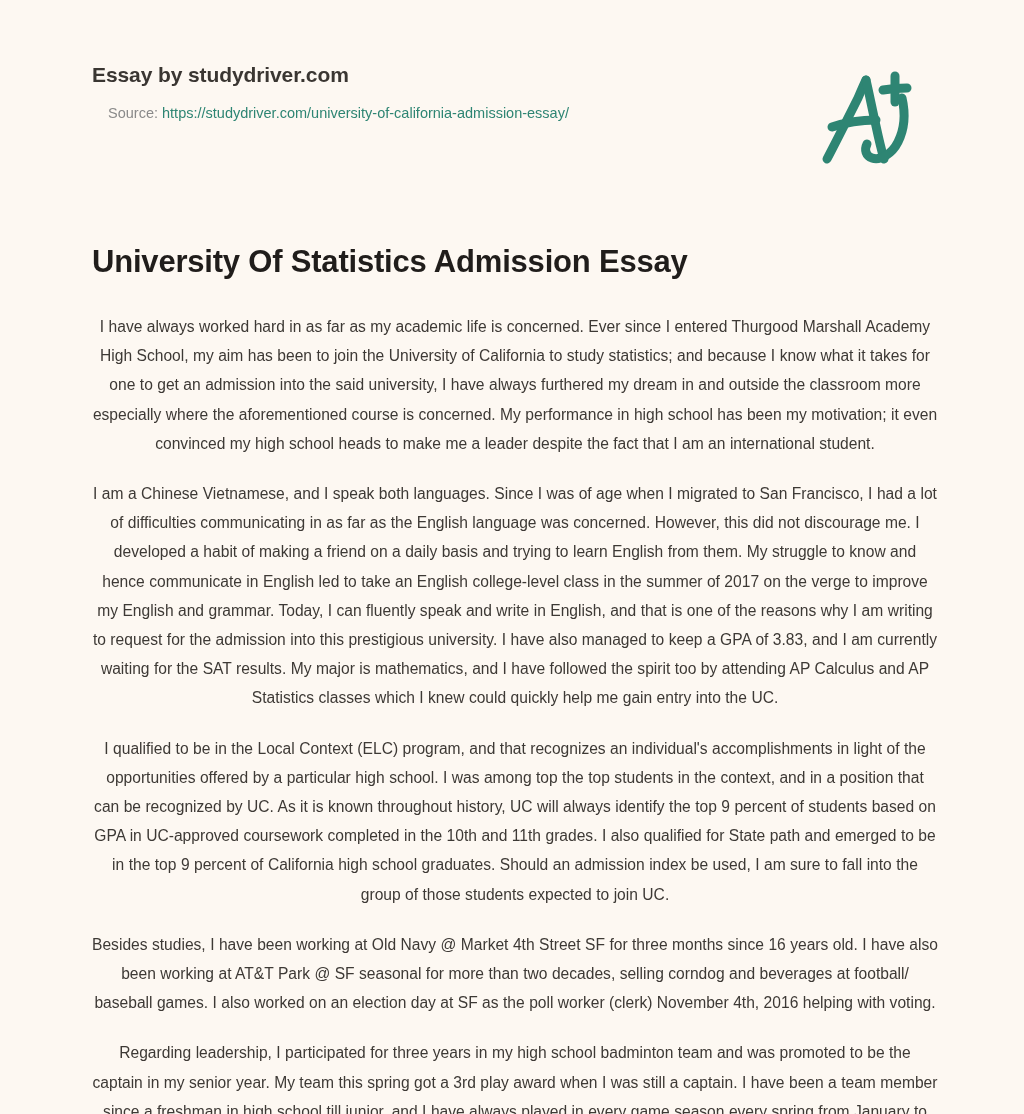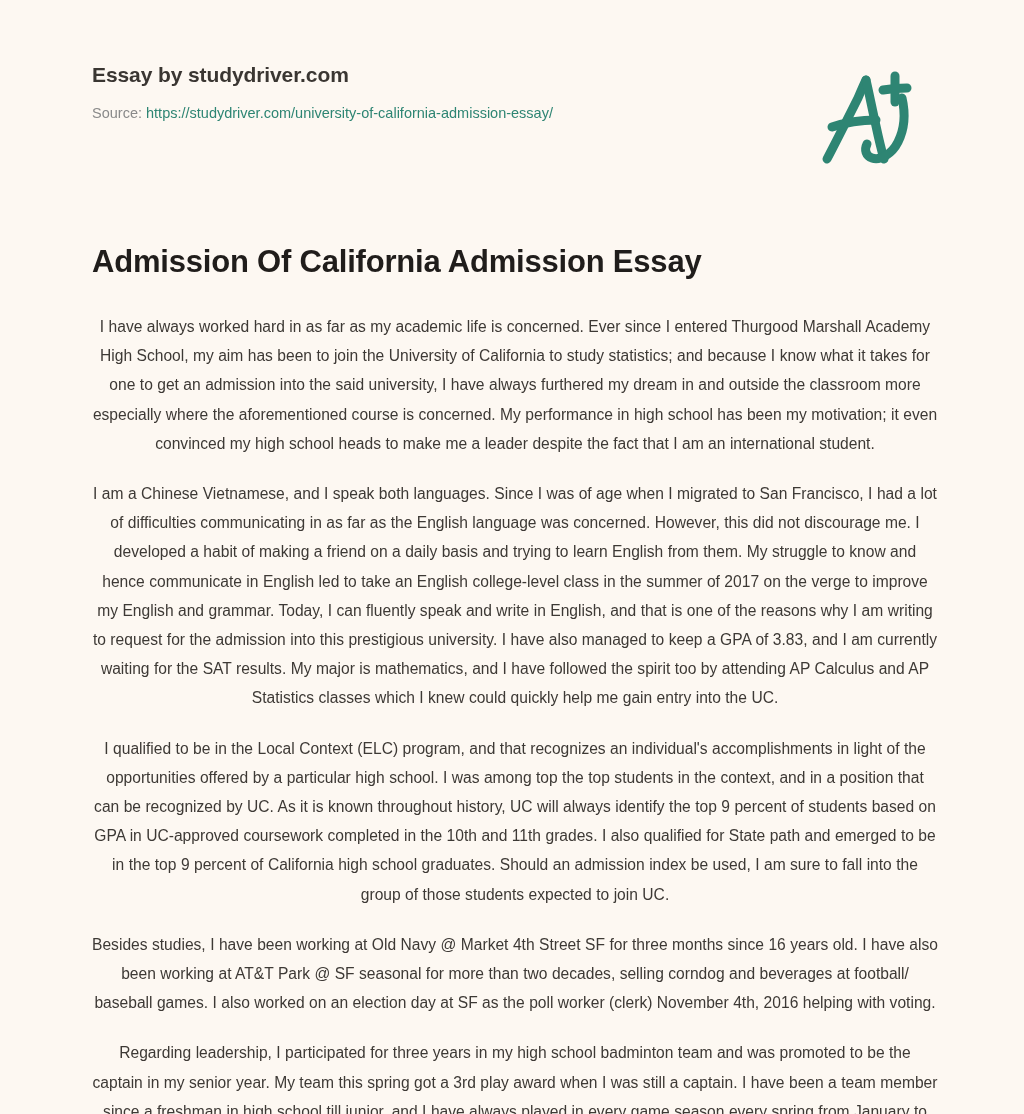--- a/index.html
+++ b/index.html
@@ -29,21 +29,21 @@
   }
   .brand-line {
     font-size: 21px;
     font-weight: bold;
     color: #3a3632;
     letter-spacing: -0.1px;
     line-height: 1.2;
     margin: 0;
   }
   .source-line {
-    margin: 17px 0 0 0;
+    margin: 17px 0 0 16px;
     font-size: 14.5px;
     line-height: 1.3;
     color: #8a8a8a;
     white-space: nowrap;
   }
   .source-link {
     color: #2e8573;
     text-decoration: none;
   }
 
@@ -106,21 +106,21 @@
         <path d="M21 93 C30 76 42 52 52 32 C55 25 58 18 60 14" stroke-width="9"></path>
         <path d="M60 14 C62 22 66 42 70 60 C73 74 76 86 78 93" stroke-width="9"></path>
         <path d="M26 61 C38 57 55 54 70 54" stroke-width="9"></path>
         <path d="M77 24 C83 23 93 22 101 22" stroke-width="9"></path>
         <path d="M89 10 C89 18 89 28 89 36" stroke-width="9"></path>
         <path d="M96 32 C99 45 99 62 92 76 C86 88 74 95 66 92 C60 90 58 84 61 78" stroke-width="9"></path>
       </g>
     </svg>
   </div>
 
-  <h1 class="essay-title">Admission Of California Admission Essay</h1>
+  <h1 class="essay-title">University Of Statistics Admission Essay</h1>
 
   <div class="essay-body">
     <p>I have always worked hard in as far as my academic life is concerned. Ever since I entered Thurgood Marshall Academy High School, my aim has been to join the University of California to study statistics; and because I know what it takes for one to get an admission into the said university, I have always furthered my dream in and outside the classroom more especially where the aforementioned course is concerned. My performance in high school has been my motivation; it even convinced my high school heads to make me a leader despite the fact that I am an international student.</p>
     <p>I am a Chinese Vietnamese, and I speak both languages. Since I was of age when I migrated to San Francisco, I had a lot of difficulties communicating in as far as the English language was concerned. However, this did not discourage me. I developed a habit of making a friend on a daily basis and trying to learn English from them. My struggle to know and hence communicate in English led to take an English college-level class in the summer of 2017 on the verge to improve my English and grammar. Today, I can fluently speak and write in English, and that is one of the reasons why I am writing to request for the admission into this prestigious university. I have also managed to keep a GPA of 3.83, and I am currently waiting for the SAT results. My major is mathematics, and I have followed the spirit too by attending AP Calculus and AP Statistics classes which I knew could quickly help me gain entry into the UC.</p>
     <p>I qualified to be in the Local Context (ELC) program, and that recognizes an individual's accomplishments in light of the opportunities offered by a particular high school. I was among top the top students in the context, and in a position that can be recognized by UC. As it is known throughout history, UC will always identify the top 9 percent of students based on GPA in UC-approved coursework completed in the 10th and 11th grades. I also qualified for State path and emerged to be in the top 9 percent of California high school graduates. Should an admission index be used, I am sure to fall into the group of those students expected to join UC.</p>
     <p>Besides studies, I have been working at Old Navy @ Market 4th Street SF for three months since 16 years old. I have also been working at AT&amp;T Park @ SF seasonal for more than two decades, selling corndog and beverages at football/ baseball games. I also worked on an election day at SF as the poll worker (clerk) November 4th, 2016 helping with voting.</p>
     <p>Regarding leadership, I participated for three years in my high school badminton team and was promoted to be the captain in my senior year. My team this spring got a 3rd play award when I was still a captain. I have been a team member since a freshman in high school till junior, and I have always played in every game season every spring from January to June, and then as a captain in my senior level. I also was awarded for being the best player in my team</p>
   </div>
 
 </div>

